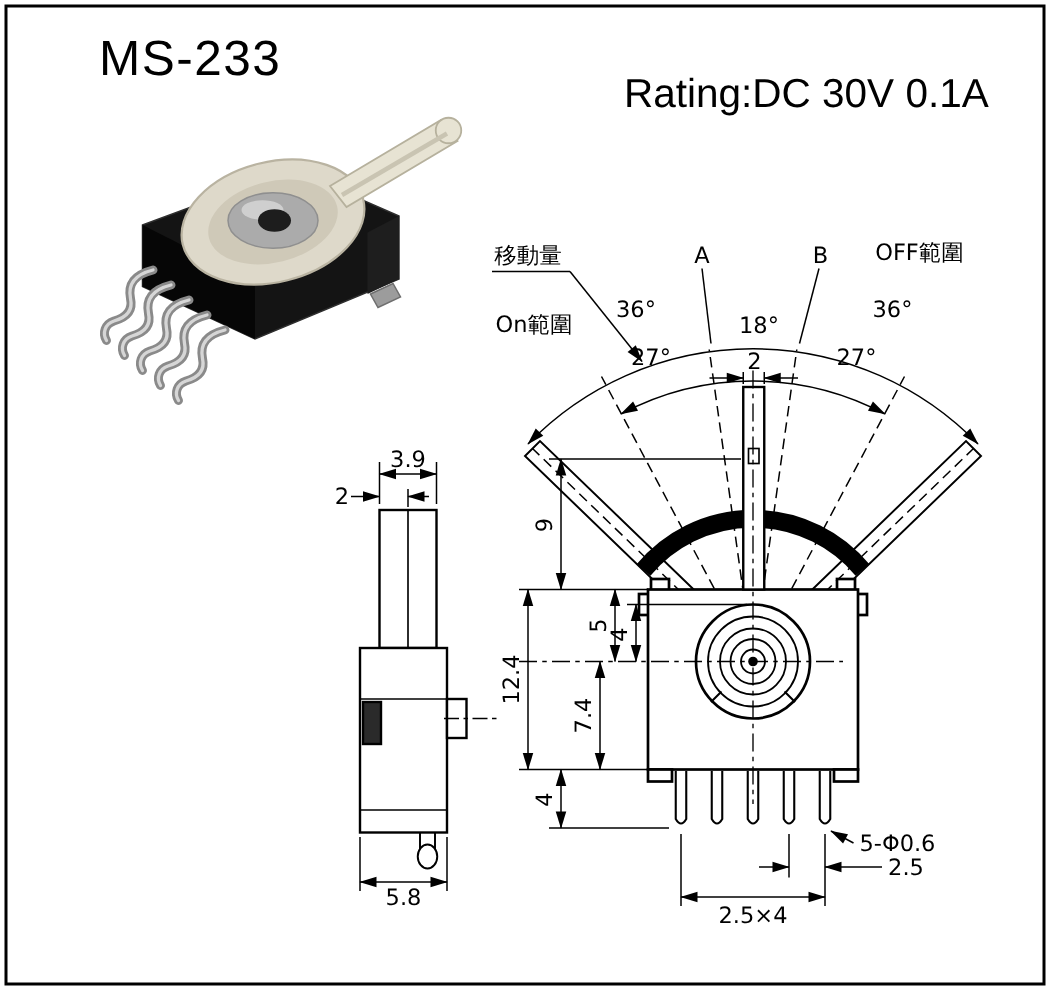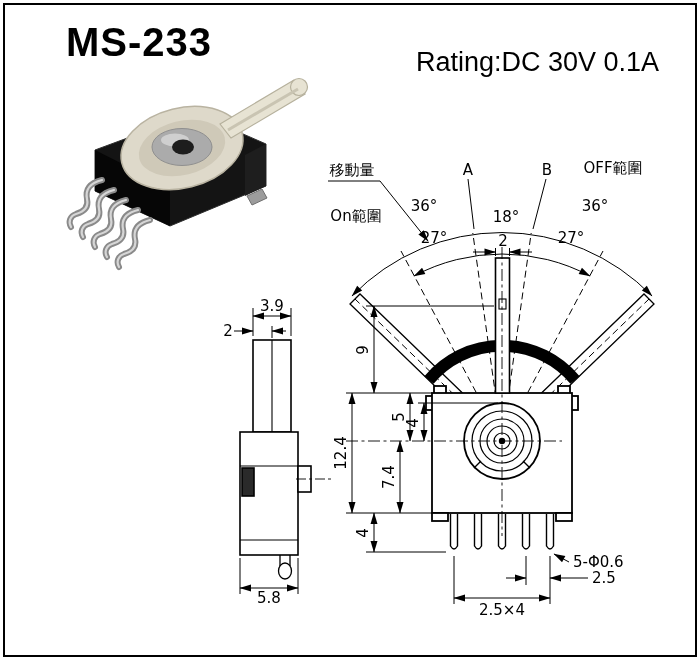--- a/index.html
+++ b/index.html
@@ -1,19 +1,19 @@
 <!DOCTYPE html>
 <html><head>
 <meta charset="utf-8">
 <style>
   html,body { margin:0; padding:0; background:#fff; }
   .page { position:relative; width:700px; height:660px; background:#fff; overflow:hidden;
           font-family:"Liberation Sans", sans-serif; color:#000; }
   .frame { position:absolute; inset:3px; border:2px solid #000; pointer-events:none; }
-  .title { position:absolute; left:66px; top:20px; font-size:40px; font-weight:bold; letter-spacing:1px; }
+  .title { position:absolute; left:66px; top:20px; font-size:33px; font-weight:normal; letter-spacing:1px; }
   .rating { position:absolute; left:416px; top:47px; font-size:27px; }
   .abs { position:absolute; }
   svg text { font-family:"DejaVu Sans", sans-serif; fill:#000; }
   .dim { font-size:15px; }
   .ang { font-size:15px; }
   .lbl { font-size:15px; }
 </style>
 </head>
 <body>
 

